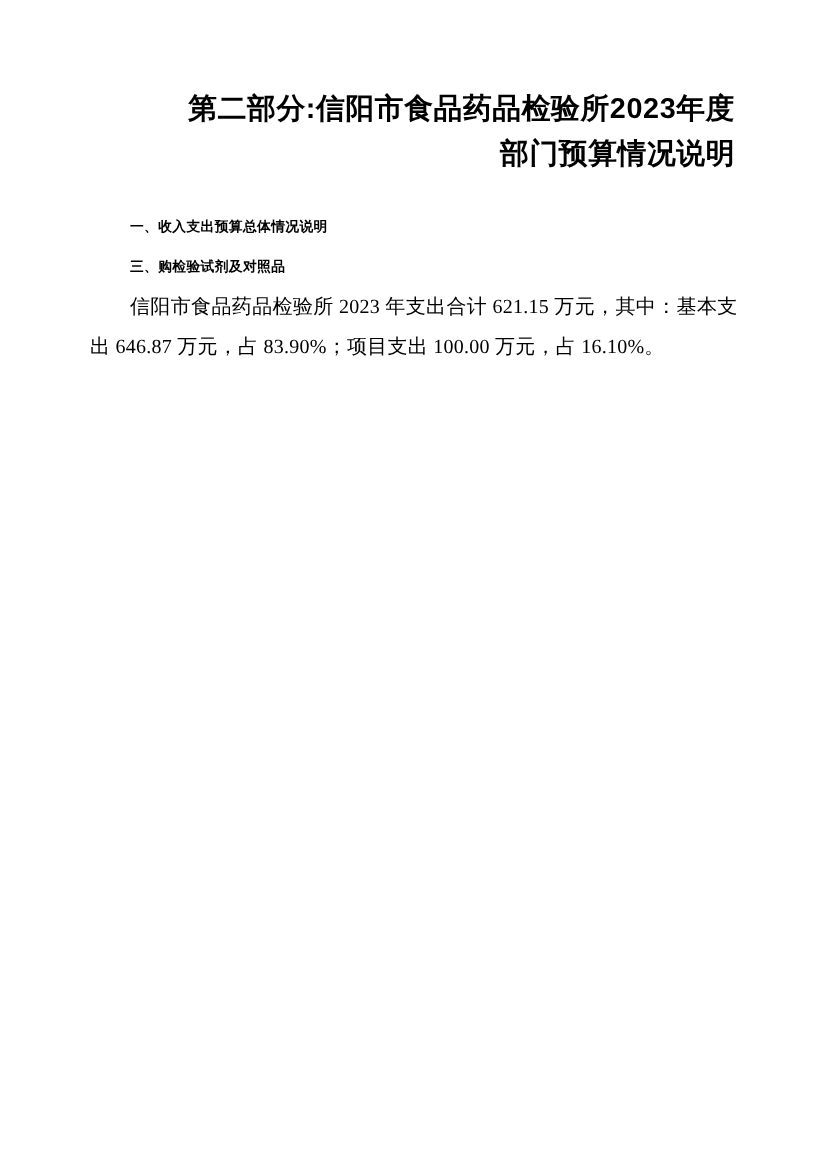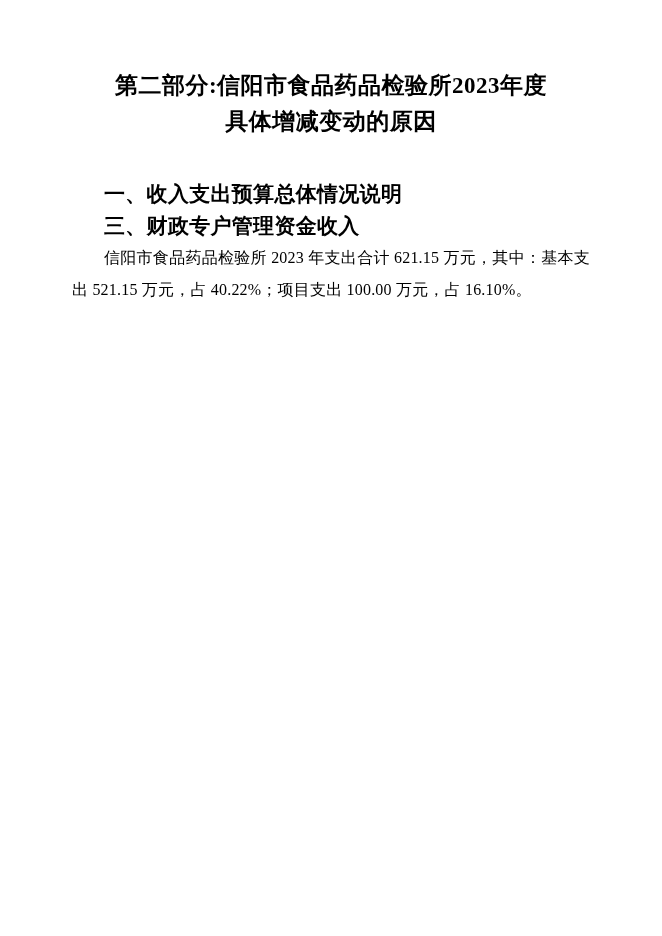--- a/index.html
+++ b/index.html
@@ -15,36 +15,36 @@
     overflow: hidden;
   }
   .page {
     position: relative;
     width: 662px;
     height: 936px;
     box-sizing: border-box;
     padding: 68px 72px 40px 72px;
   }
   .doc-title {
-    text-align: center;
-    font-family: Liberation Serif, serif;
+    text-align: right;
+    font-family: Liberation Sans, sans-serif;
     font-weight: bold;
     font-size: 23px;
     line-height: 36px;
     letter-spacing: 0.5px;
-    margin: 0 0 12px 0;
+    margin: 0 0 0 0;
     padding: 0 2px;
   }
   .title-line2 {
     display: block;
   }
   .section-heading {
     font-family: "DejaVu Sans", "Liberation Sans", sans-serif;
     font-weight: bold;
-    font-size: 21px;
+    font-size: 11px;
     line-height: 32px;
     text-indent: 32px;
     margin: 0;
     letter-spacing: 0.3px;
   }
   .body-para {
     font-size: 16px;
     line-height: 32px;
     text-indent: 32px;
     margin: 0;
@@ -56,25 +56,25 @@
     height: 26px;
   }
 </style>
 </head>
 <body>
 
 <div class="page">
 
   <h1 class="doc-title">
     <span>第二部分:信阳市食品药品检验所2023年度</span>
-    <span class="title-line2">具体增减变动的原因</span>
+    <span class="title-line2">部门预算情况说明</span>
   </h1>
 
   <div class="spacer-top"></div>
 
   <h2 class="section-heading">一、收入支出预算总体情况说明</h2>
 
 
-  <h2 class="section-heading">三、财政专户管理资金收入</h2>
-  <p class="body-para">信阳市食品药品检验所 2023 年支出合计 621.15 万元，其中：基本支出 521.15 万元，占 40.22%；项目支出 100.00 万元，占 16.10%。</p>
+  <h2 class="section-heading">三、购检验试剂及对照品</h2>
+  <p class="body-para">信阳市食品药品检验所 2023 年支出合计 621.15 万元，其中：基本支出 646.87 万元，占 83.90%；项目支出 100.00 万元，占 16.10%。</p>
 
 
 </div>
 
 </body></html>

